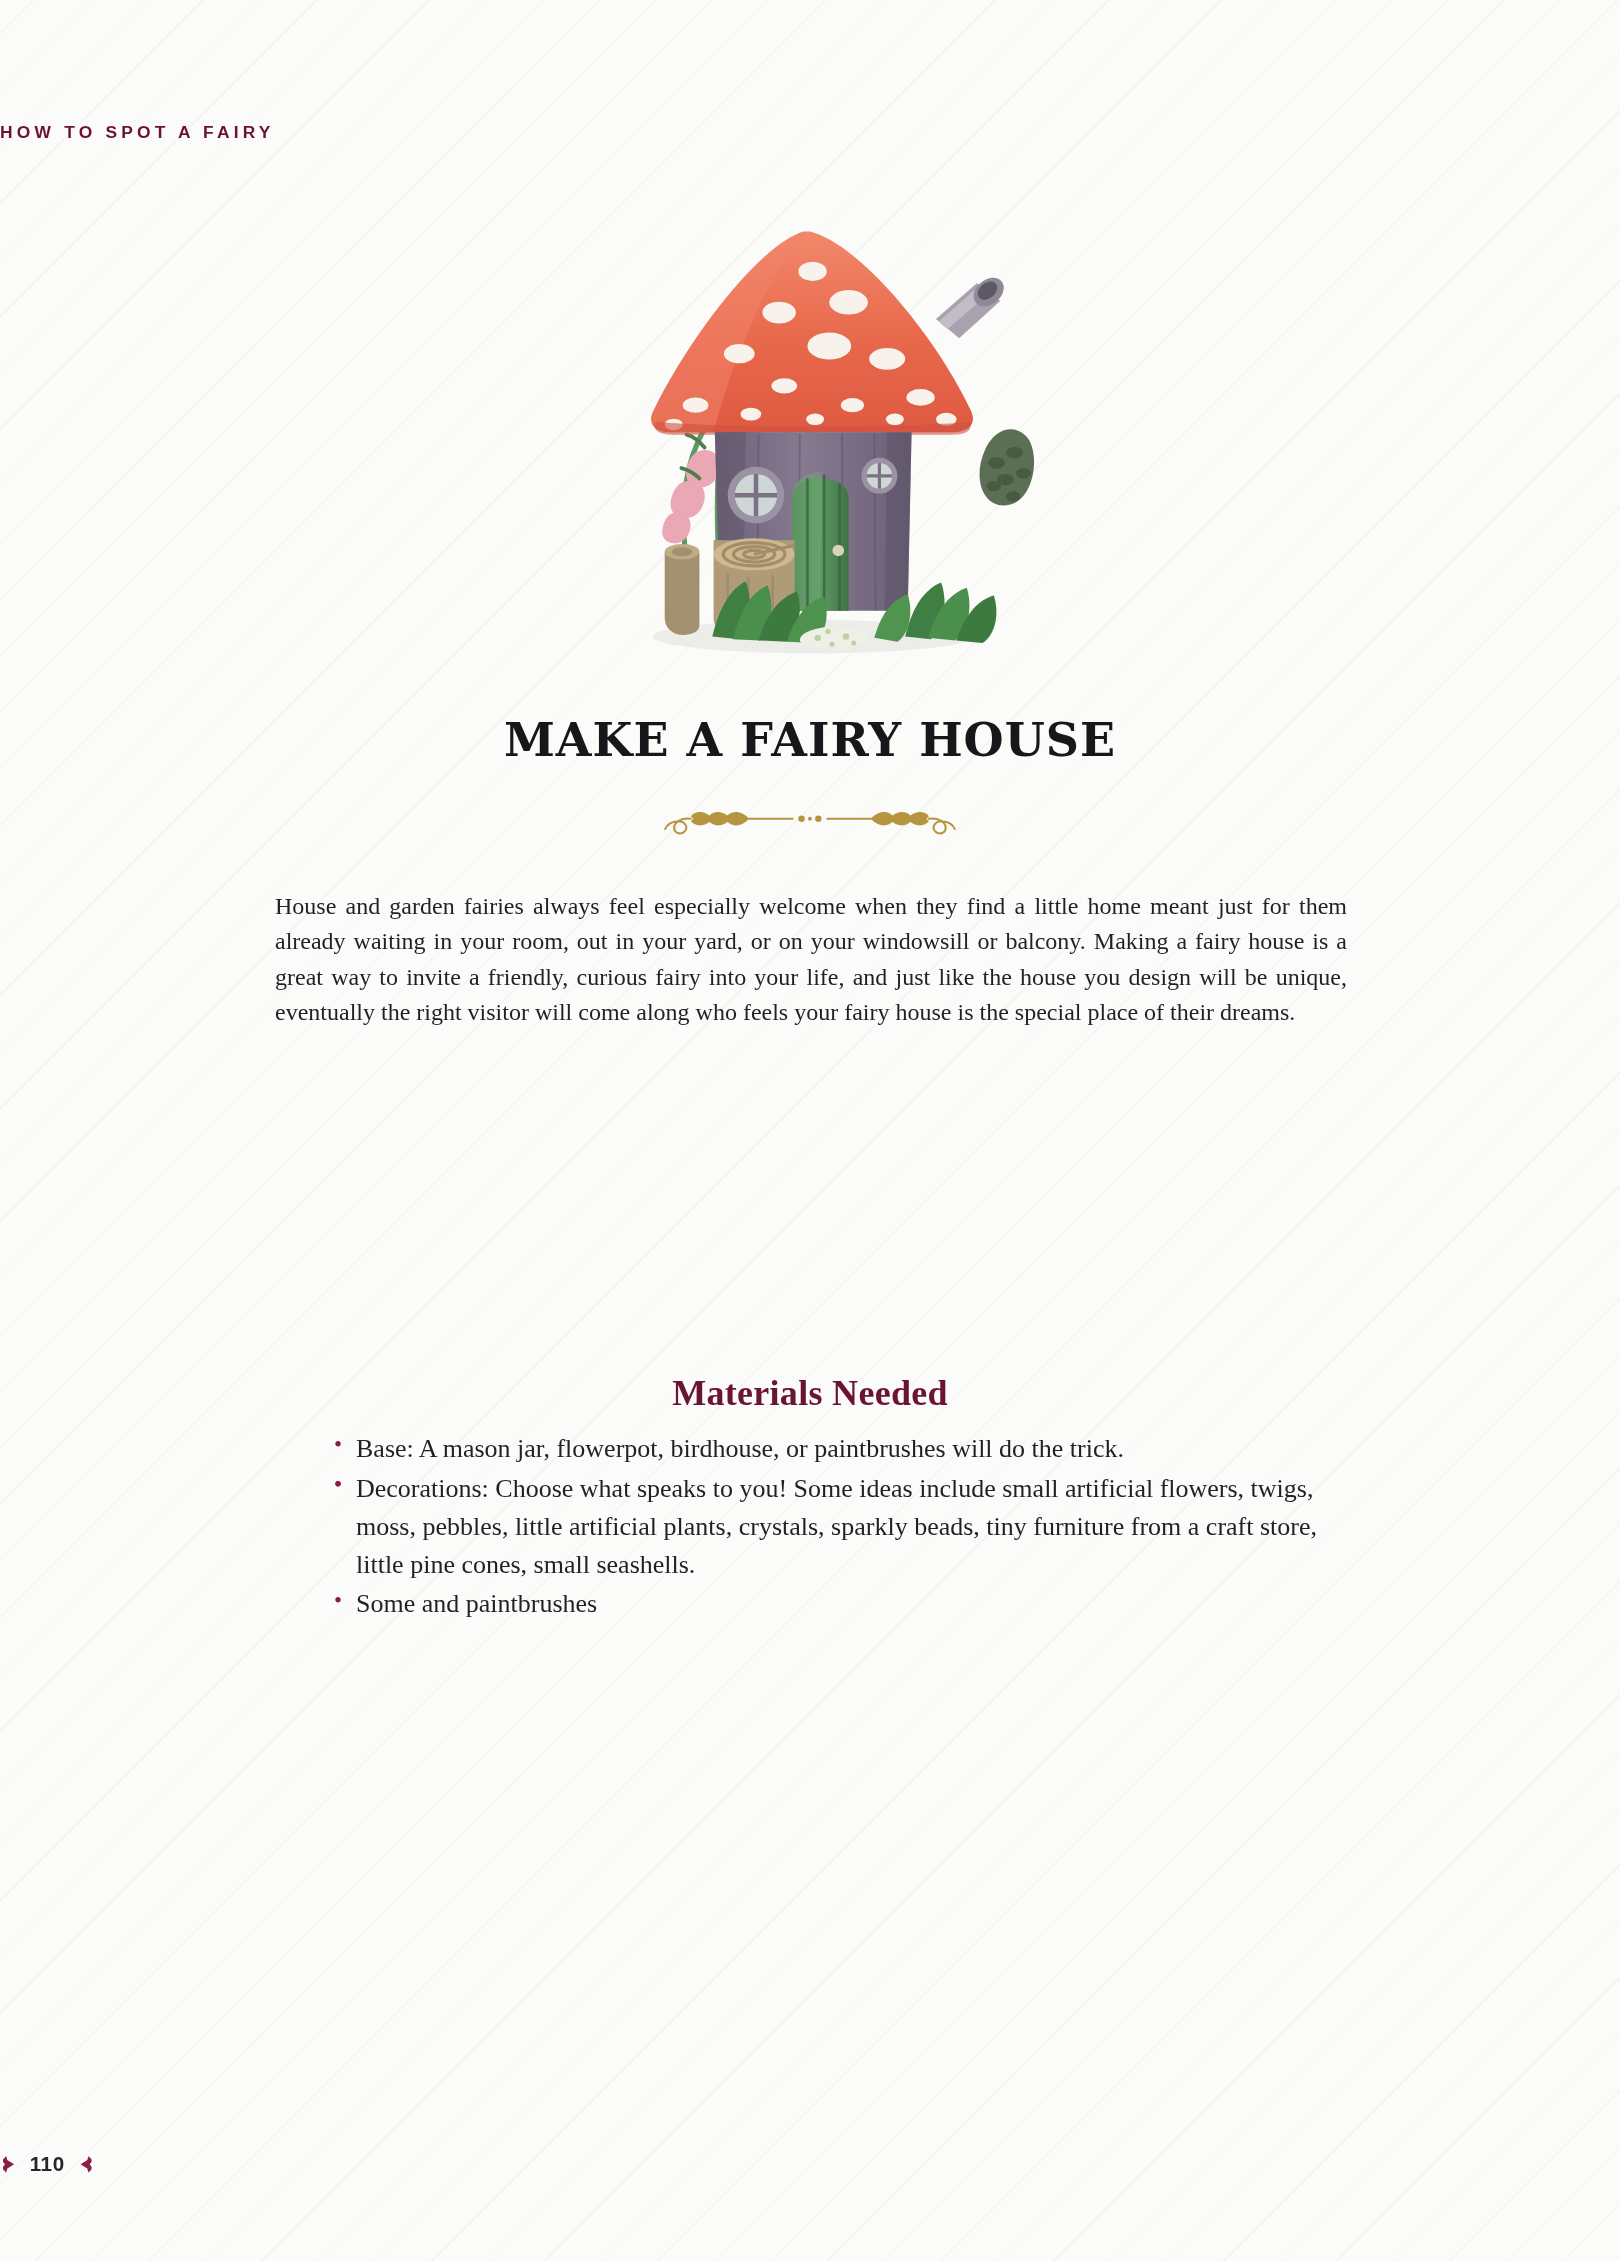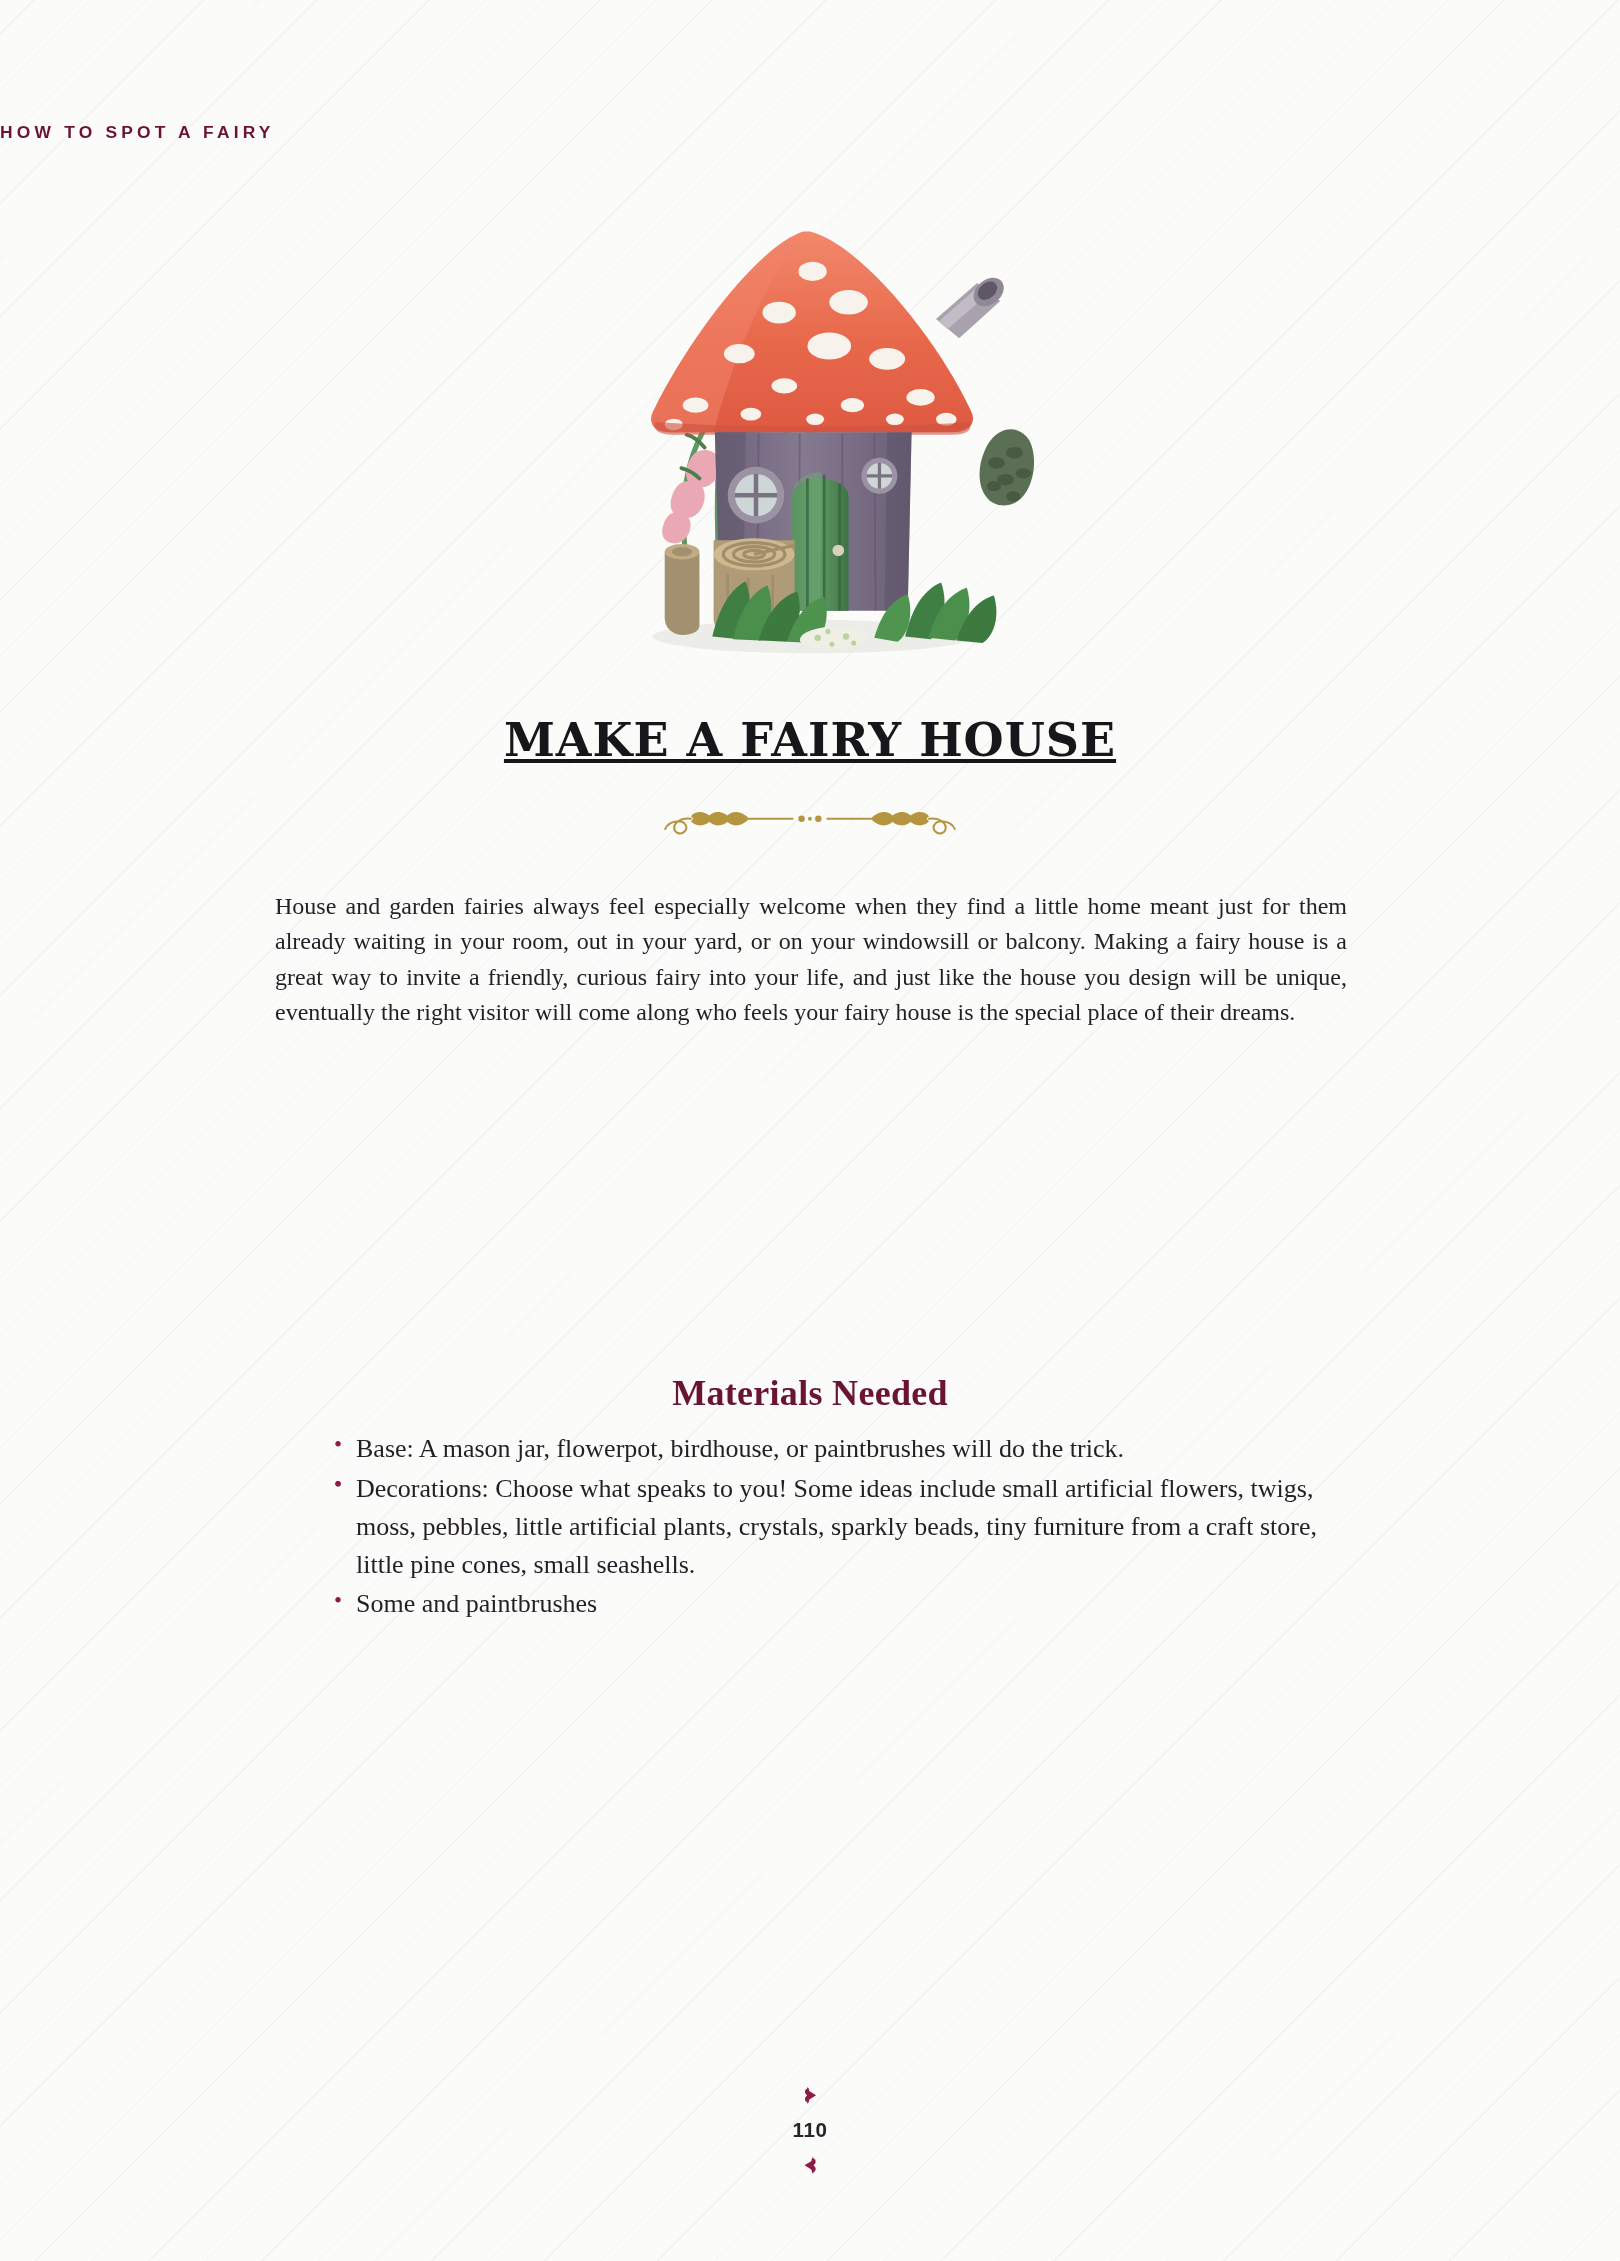--- a/index.html
+++ b/index.html
@@ -66,21 +66,20 @@
     position: absolute;
     top: 713px;
     left: 0;
     width: 100%;
     text-align: center;
     font-family: "DejaVu Serif", serif;
     font-size: 46px;
     font-weight: 700;
     letter-spacing: 1px;
     color: #17161a;
-    text-decoration: underline;
   }
 
   .divider {
     position: absolute;
     top: 802px;
     left: 50%;
     transform: translateX(-50%);
     width: 444px;
     height: 33px;
   }
@@ -138,23 +137,22 @@
   }
 
   
   .folio {
     position: absolute;
     bottom: 85px;
     left: 0;
     width: 100%;
     display: flex;
     align-items: center;
-    justify-content: flex-end;
+    justify-content: flex-start;
     gap: 13px;
-    flex-direction: column;
   }
   .folio .num {
     font-family: "Liberation Sans", sans-serif;
     font-weight: 700;
     font-size: 20.6px;
     letter-spacing: 0.6px;
     color: #2a2328;
   }
   .folio .orn svg { display: block; }
 </style>

